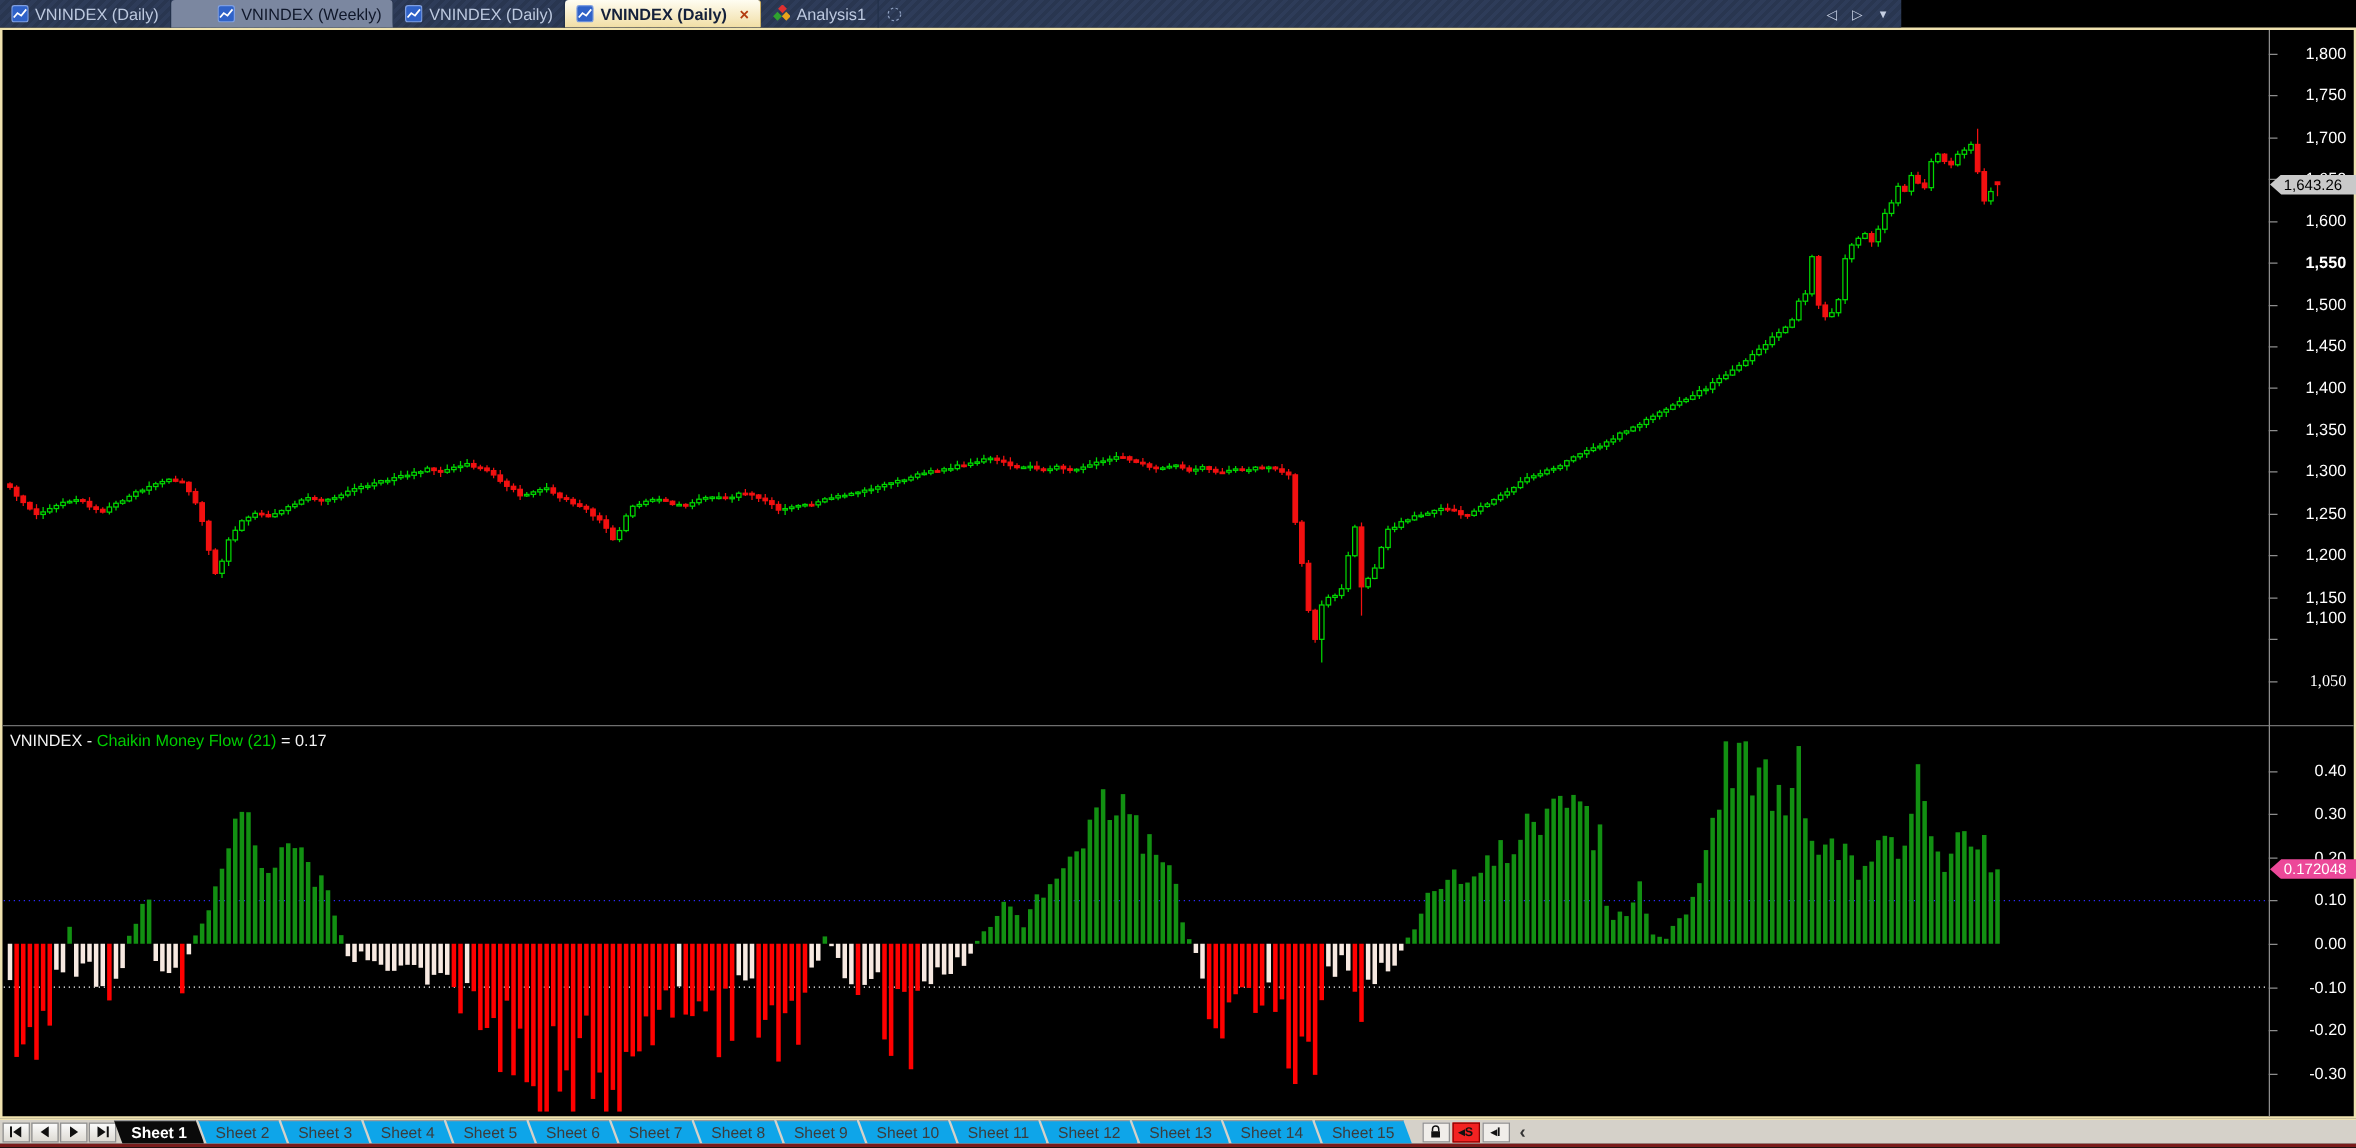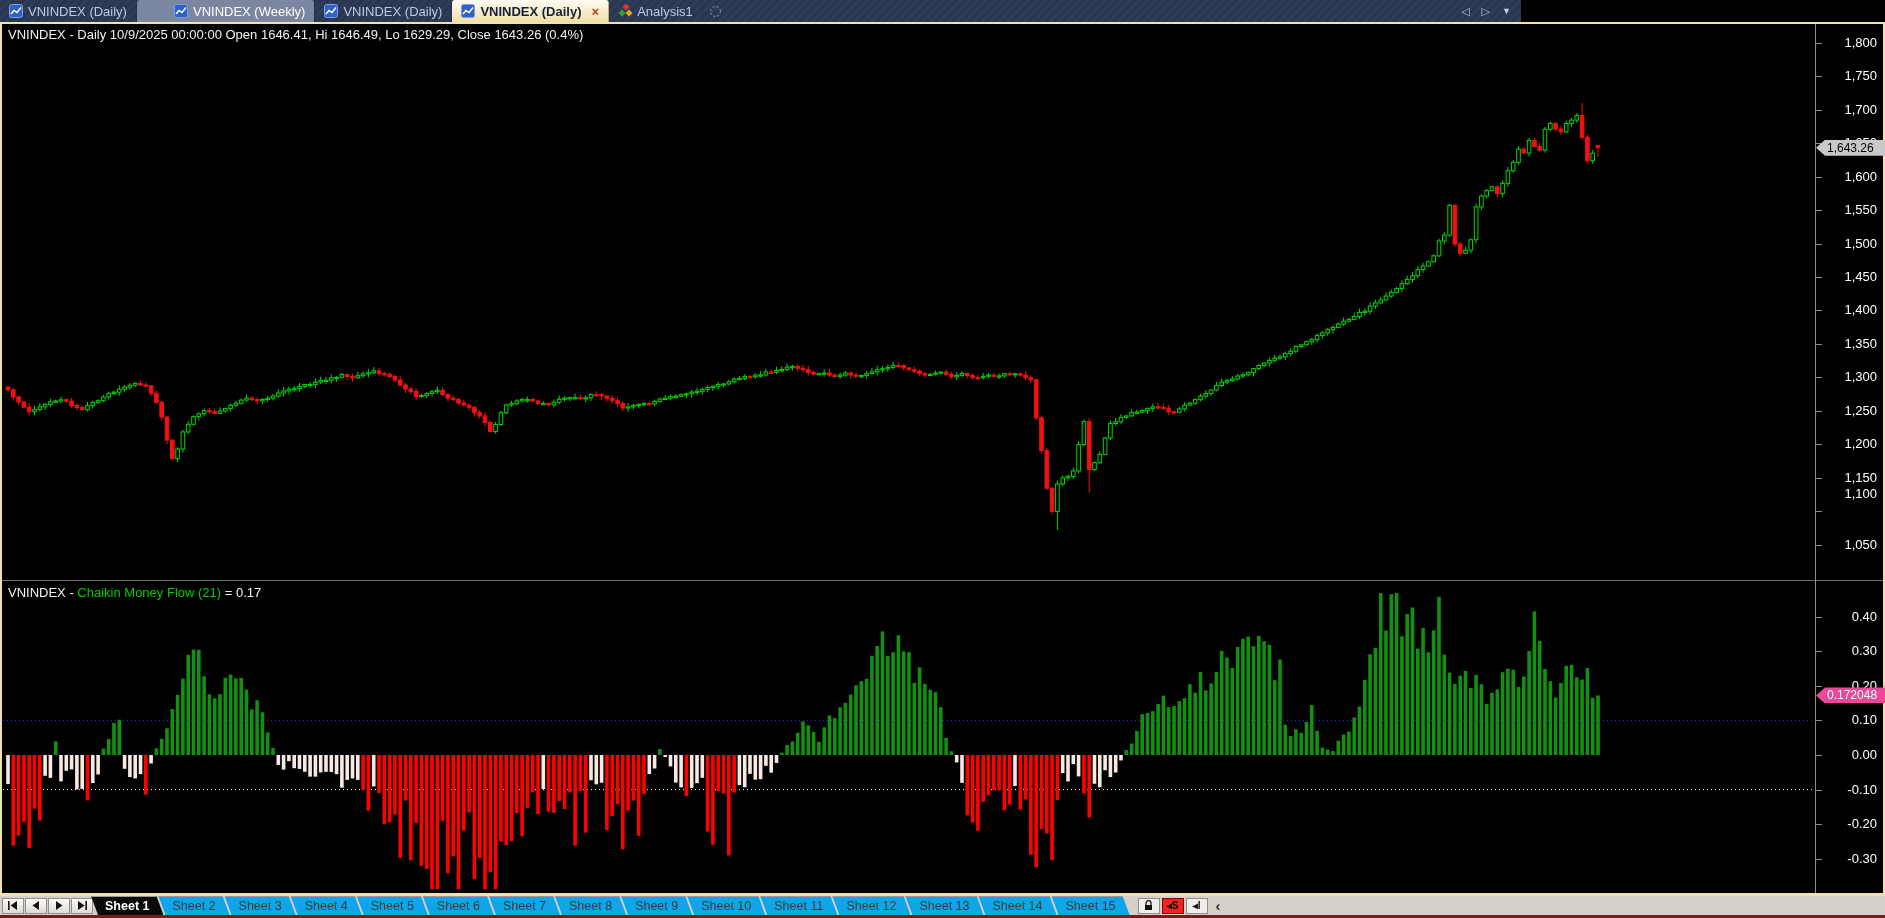--- a/index.html
+++ b/index.html
@@ -5,21 +5,21 @@
   html,body{margin:0;padding:0;background:#222;}
   .app{position:relative;width:1885px;height:918px;overflow:hidden;
        font-family:"Liberation Sans",sans-serif;background:#000;}
   
   .tabbar{position:absolute;left:0;top:0;width:1521px;height:22px;
     background:repeating-linear-gradient(135deg,#2e3c59 0 3px,#293650 3px 6px);
     display:flex;align-items:stretch;z-index:30;}
   .tabs{display:flex;align-items:stretch;}
   .tab{display:flex;align-items:center;gap:5px;padding:0 9px;font-size:13px;
        color:#bdc9df;border-right:1px solid #223049;cursor:default;white-space:nowrap;}
-  .tab.selected{background:#7b87a0;color:#ffffff;border-radius:3px 3px 0 0;padding-left:37px;}
+  .tab.selected{background:#7b87a0;color:#0f172a;border-radius:3px 3px 0 0;padding-left:37px;}
   .tab.active{background:linear-gradient(#fffdf2,#f1dea5);color:#14203a;font-weight:bold;
        border-radius:3px 3px 0 0;border-right:1px solid #c9ad62;}
   .tab .close{color:#b33c10;font-weight:bold;margin-left:5px;font-size:13px;line-height:1;}
   .dockicon{display:flex;align-items:center;padding:0 6px;}
   .tabnav{margin-left:auto;display:flex;gap:12px;align-items:center;padding-right:10px;
        color:#c5cfe2;font-size:11px;}
   .tabnav span{cursor:default;}
   
   .frame{position:absolute;left:0;top:22px;width:1885px;height:873px;box-sizing:border-box;
        border:2px solid #efe2af;background:#000;z-index:1;}
@@ -1029,21 +1029,20 @@
         <line x1="1592.7" y1="149.93854614453357" x2="1592.7" y2="163.76848378006875" stroke="#00d800"></line>
         <rect x="1590.9" y="153.23923219370045" width="3.6" height="7.494460574644876" fill="#000" stroke="#00d800"></rect>
         <line x1="1598" y1="145.484643" x2="1598" y2="156.99660300000002" stroke="#f21010"></line>
         <rect x="1596.2" y="145.53818699999994" width="3.6" height="2.108295000000055" fill="#f21010" stroke="#f21010"></rect>
       </svg>
   </div>
 
   <div class="separator"></div>
   <div class="axisline"></div>
 
-  <div class="ptitle">VNINDEX - Daily 10/9/2025 00:00:00 Open 1646.41, Hi 1646.49, Lo 1629.29, Close 1643.26 (0.4%)</div>
   <div class="ctitle"><span>VNINDEX - </span><span class="ind">Chaikin Money Flow (21)</span><span> = 0.17</span></div>
 
   <div id="pricetag" class="tag price" style="top: 139.646px;">1,643.26</div>
   <div id="cmftag" class="tag cmf" style="top: 687.471px;">0.172048</div>
 
   <div class="sheetbar">
     <div class="snav">
         <div class="snavbtn">
           <span style="display: flex;">
             <svg width="12" height="9">
@@ -1108,41 +1107,41 @@
 <div class="axlbl" style="top: 34.7404px;">1,800</div>
     <div class="tick" style="top: 42.7404px;"></div>
     <div class="axlbl" style="top: 68.2054px;">1,750</div>
     <div class="tick" style="top: 76.2054px;"></div>
     <div class="axlbl" style="top: 101.67px;">1,700</div>
     <div class="tick" style="top: 109.67px;"></div>
     <div class="axlbl" style="top: 135.135px;">1,650</div>
     <div class="tick" style="top: 143.135px;"></div>
     <div class="axlbl" style="top: 168.6px;">1,600</div>
     <div class="tick" style="top: 176.6px;"></div>
-    <div class="axlbl" style="top: 202.065px;">1,550</div>
+    <div class="axlbl" style="top: 202.065px; font-weight: bold;">1,550</div>
     <div class="tick" style="top: 210.065px;"></div>
     <div class="axlbl" style="top: 235.53px;">1,500</div>
     <div class="tick" style="top: 243.53px;"></div>
     <div class="axlbl" style="top: 268.995px;">1,450</div>
     <div class="tick" style="top: 276.995px;"></div>
     <div class="axlbl" style="top: 302.46px;">1,400</div>
     <div class="tick" style="top: 310.46px;"></div>
     <div class="axlbl" style="top: 335.925px;">1,350</div>
     <div class="tick" style="top: 343.925px;"></div>
     <div class="axlbl" style="top: 369.39px;">1,300</div>
     <div class="tick" style="top: 377.39px;"></div>
     <div class="axlbl" style="top: 402.855px;">1,250</div>
     <div class="tick" style="top: 410.855px;"></div>
     <div class="axlbl" style="top: 436.32px;">1,200</div>
     <div class="tick" style="top: 444.32px;"></div>
     <div class="axlbl" style="top: 469.785px;">1,150</div>
     <div class="tick" style="top: 477.785px;"></div>
     <div class="axlbl" style="top: 486px; text-align: right;">1,100</div>
     <div class="tick" style="top: 511.25px;"></div>
-    <div class="axlbl" style="top: 536.715px;">1,050</div>
+    <div class="axlbl" style="top: 536.715px; font-family: Liberation Serif, serif;">1,050</div>
     <div class="tick" style="top: 544.715px;"></div>
     <div class="axlbl" style="top: 608.6px;">0.40</div>
     <div class="tick" style="top: 616.6px;"></div>
     <div class="axlbl" style="top: 643.2px;">0.30</div>
     <div class="tick" style="top: 651.2px;"></div>
     <div class="axlbl" style="top: 677.8px;">0.20</div>
     <div class="tick" style="top: 685.8px;"></div>
     <div class="axlbl" style="top: 712.4px;">0.10</div>
     <div class="tick" style="top: 720.4px;"></div>
     <div class="axlbl" style="top: 747px;">0.00</div>

